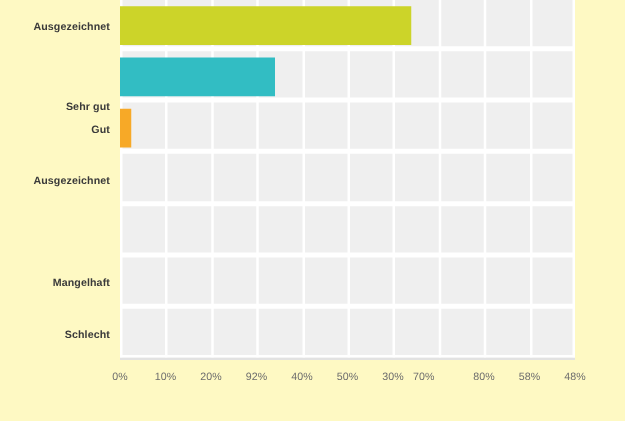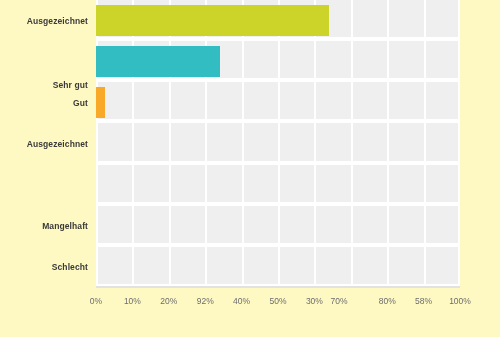--- a/index.html
+++ b/index.html
@@ -173,16 +173,16 @@
       <div class="x-label" style="left: 0px;">0%</div>
       <div class="x-label" style="left: 36.4px;">10%</div>
       <div class="x-label" style="left: 72.8px;">20%</div>
       <div class="x-label" style="left: 109.2px;">92%</div>
       <div class="x-label" style="left: 145.6px;">40%</div>
       <div class="x-label" style="left: 182px;">50%</div>
       <div class="x-label" style="left: 218.4px;">30%</div>
       <div class="x-label" style="left: 243px;">70%</div>
       <div class="x-label" style="left: 291.2px;">80%</div>
       <div class="x-label" style="left: 327.6px;">58%</div>
-      <div class="x-label" style="left: 364px;">100%</div>
+      <div class="x-label" style="left: 364px;">48%</div>
     </div>
 
 </div>
 
 </body></html>

